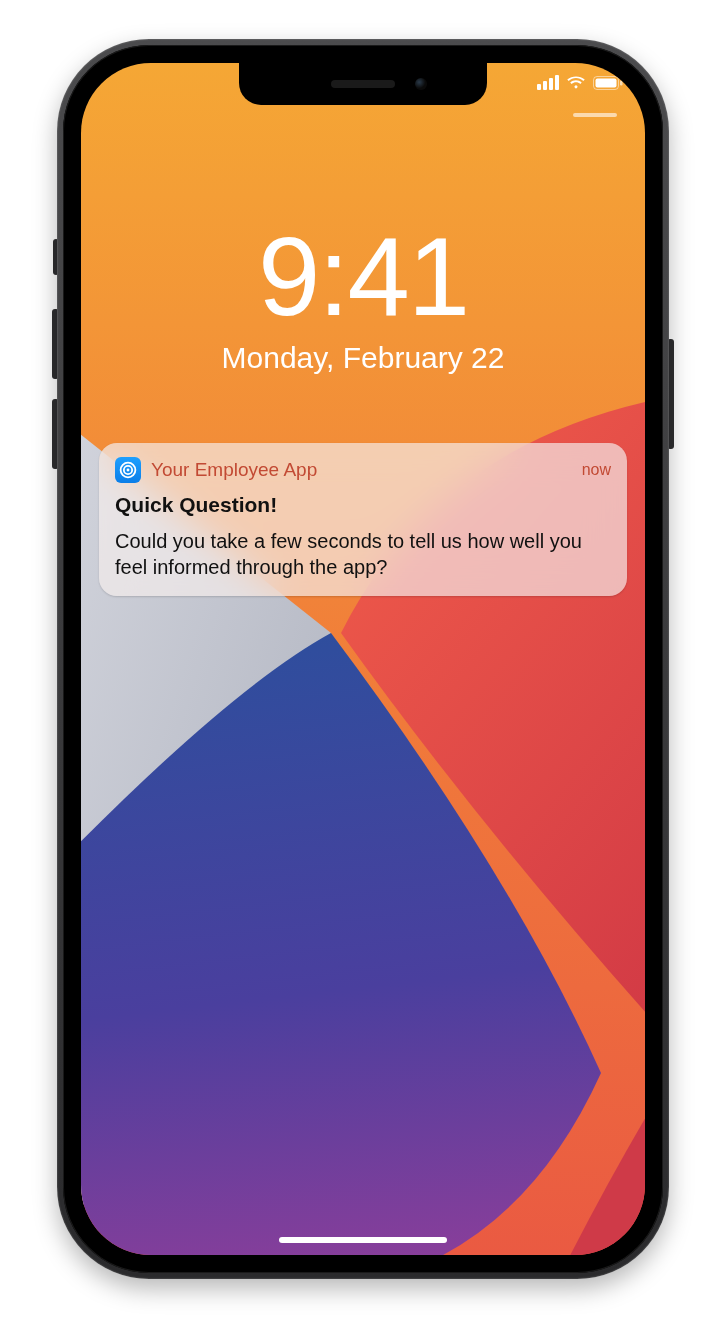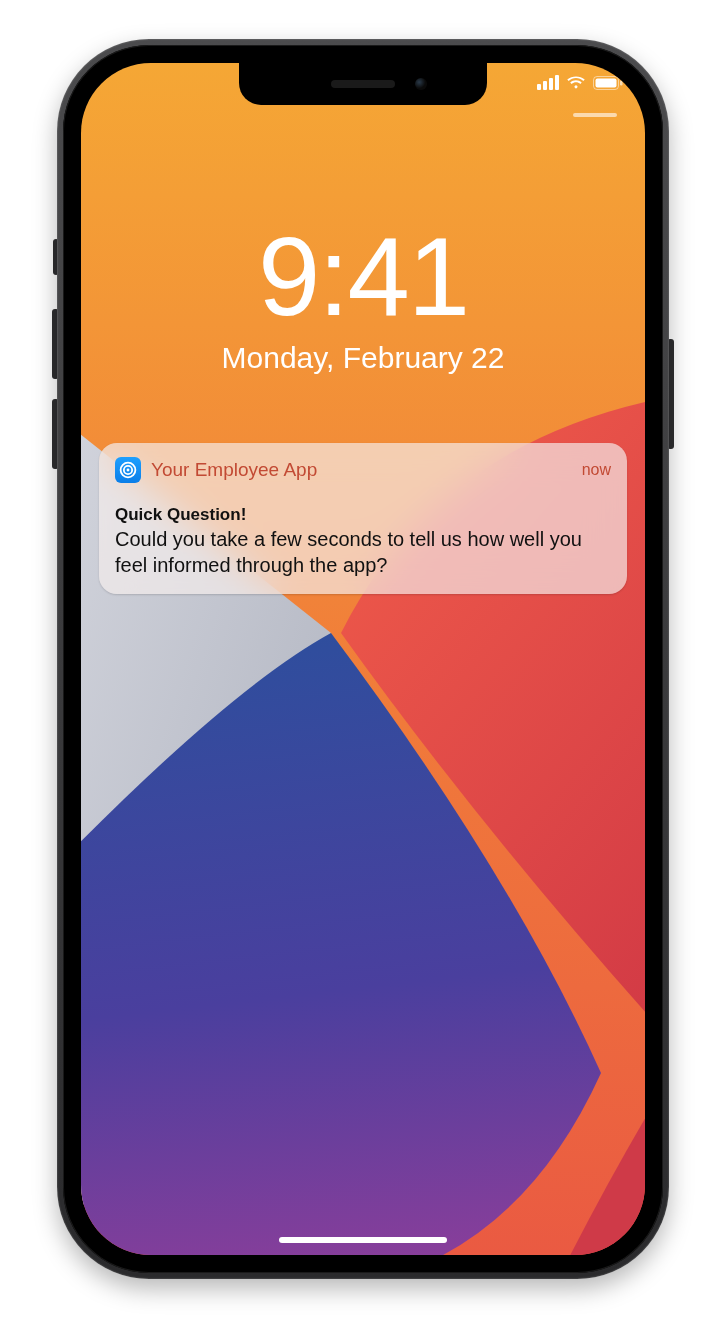--- a/index.html
+++ b/index.html
@@ -159,27 +159,27 @@
     font-size: 19px;
     color: #c24a34;
     font-weight: 400;
     flex:1 1 auto;
   }
   .notif-time {
     font-size: 16px;
     color: #c24a34;
   }
   .notif-title {
-    margin-top: 22px;
-    font-size: 17px;
+    margin-top: 10px;
+    font-size: 21px;
     font-weight: 700;
     color:#111;
   }
   .notif-body {
-    margin-top: 2px;
+    margin-top: 12px;
     font-size: 20px;
     line-height: 1.28;
     color:#111;
   }
   
   .home-indicator {
     position:absolute; bottom: 12px; left:50%;
     transform: translateX(-50%);
     width: 168px; height: 6px; border-radius: 4px;
     background: #fff;

